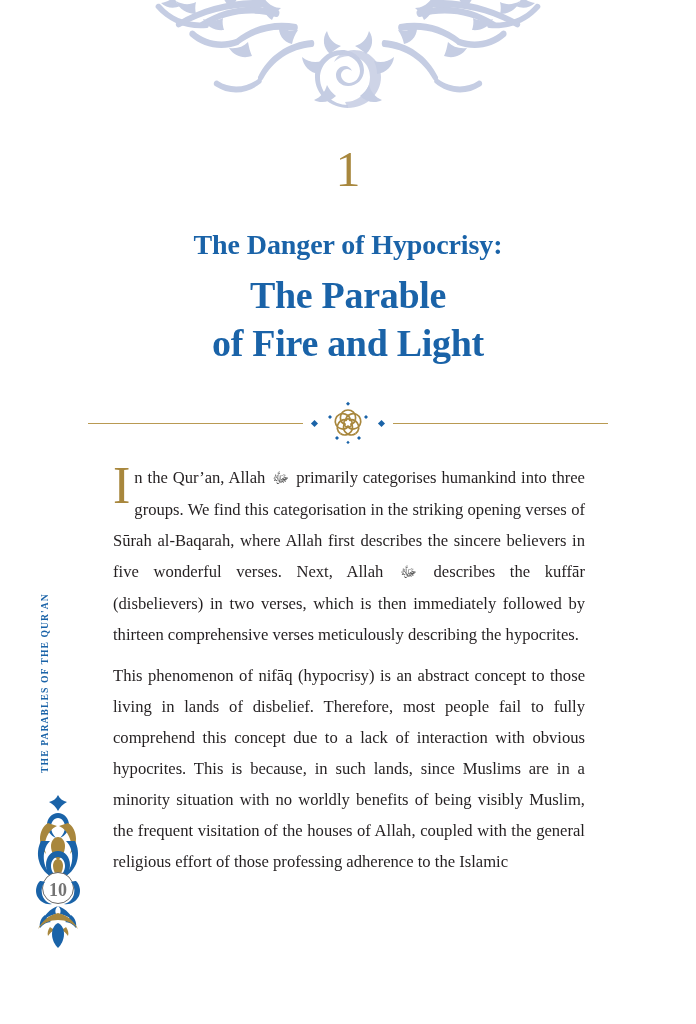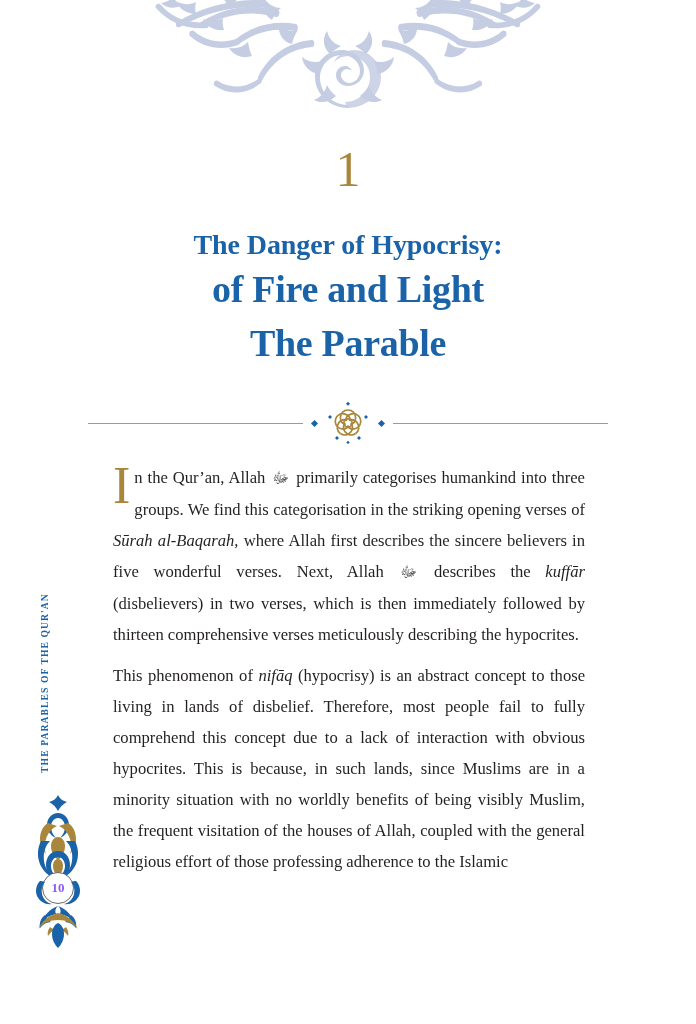--- a/index.html
+++ b/index.html
@@ -115,21 +115,21 @@
   .drop-cap {
     float: left;
     color: #a8873d;
     font-family: "Liberation Serif", "DejaVu Serif", serif;
     font-size: 52px;
     line-height: 44px;
     font-weight: 400;
     margin: 2px 4px 0 0;
     padding: 0;
   }
-  .ital { font-style: italic; }
+  .ital { }
   .honorific {
     font-size: 15px;
     color: #3a3a3a;
     padding: 0 2px;
     font-family: "DejaVu Sans", sans-serif;
   }
 
   
   #running-head {
     position: absolute;
@@ -167,23 +167,23 @@
     width: 60px;
     height: 160px;
     pointer-events: none;
   }
   #folio-number span {
     position: absolute;
     left: 0;
     top: 87px;
     width: 60px;
     text-align: center;
-    font-size: 13px;
+    font-size: 18px;
     font-weight: bold;
-    color: #8b5cf6;
+    color: #737373;
     font-family: "Liberation Serif", "DejaVu Serif", serif;
   }
 </style>
 </head>
 <body>
 
 <svg id="header-ornament" viewBox="0 0 696 118" xmlns="http://www.w3.org/2000/svg" aria-hidden="true">
   <g fill="#c5cde3">
 
     <path d="M348 108c-18 0-33-14-33-31 0-15 12-27 27-27 12 0 22 9 22 20 0 9-7 16-16 16-7 0-12-5-12-11 0-5 4-9 9-9 3 0 6 2 7 5-1-1-3-2-5-2-3 0-6 3-6 6 0 4 4 8 8 8 6 0 11-5 11-12 0-9-8-16-18-16-12 0-22 10-22 23 0 15 13 27 28 27z"></path>
@@ -228,22 +228,22 @@
 
     <path d="M180 6c-6 3-14 2-19-3 6-1 10-3 13-7 1 4 3 8 6 10z"></path>
     <path d="M516 6c6 3 14 2 19-3-6-1-10-3-13-7-1 4-3 8-6 10z"></path>
   </g>
 </svg>
 
 <div id="chapter-number">1</div>
 
 <div id="chapter-title-block">
   <div id="title-line-1">The Danger of Hypocrisy:</div>
+  <div id="title-line-2">The Parable</div>
   <div id="title-line-3">of Fire and Light</div>
-  <div id="title-line-2">The Parable</div>
 </div>
 
 <div id="section-divider">
   <div class="divider-rule"></div>
   <div class="divider-diamond"></div>
   <svg id="divider-rosette" viewBox="0 0 44 44" xmlns="http://www.w3.org/2000/svg" aria-hidden="true">
     <g fill="none" stroke="#a8873d" stroke-width="1.7">
 
       <g>
         <path d="M22 9c-4.2 0-7.6 3.4-7.6 7.6 0 3.4 2.2 6.2 5.3 7.2"></path>

